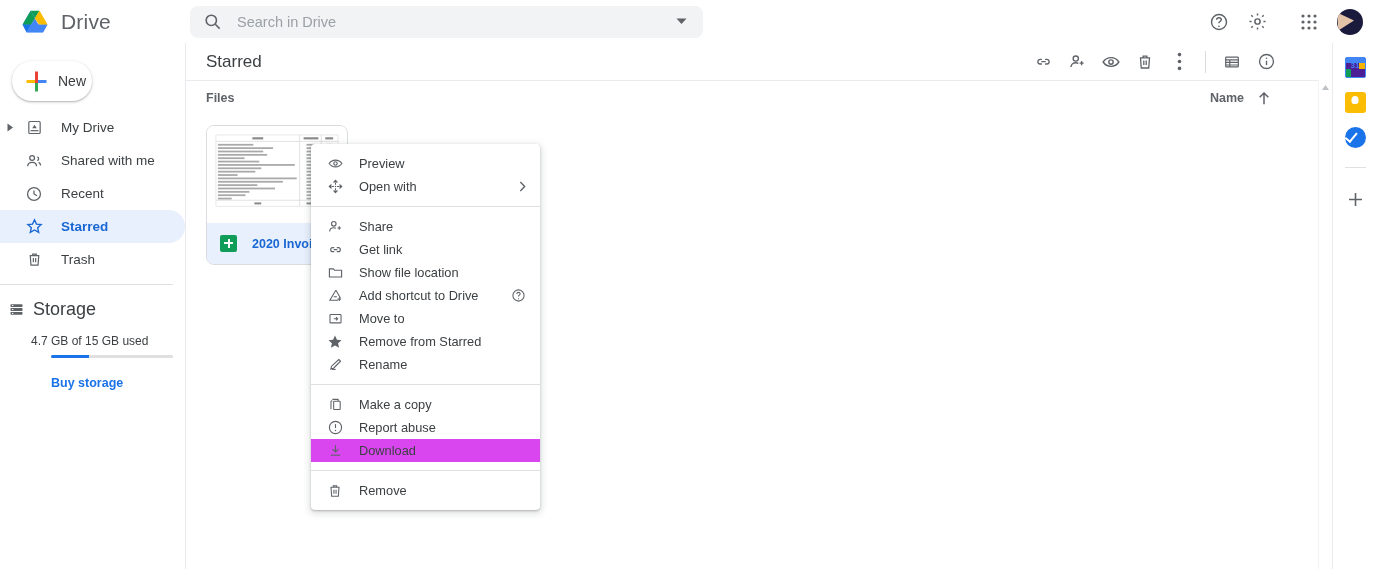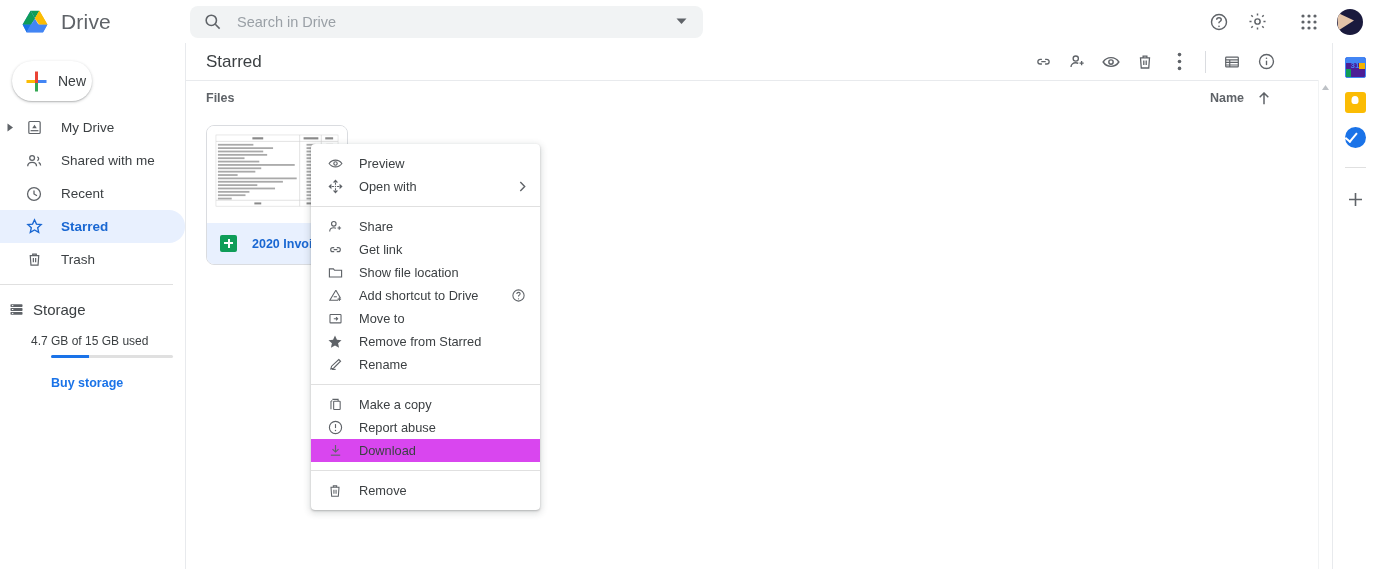--- a/index.html
+++ b/index.html
@@ -113,21 +113,21 @@
     display: flex; align-items: center; justify-content: center;
   }
   .navitem .nlabel { margin-left: 13px; white-space: nowrap; }
   .navitem.active .nicon svg { stroke: #1967d2; fill: none; }
 
   .divider-h { height: 1px; background: #e0e0e0; margin: 8px 0 8px 0; width: 173px; }
 
   .storage-row {
     height: 33px; display: flex; align-items: center;
     border-radius: 0 16px 16px 0; cursor: pointer;
-    font-size: 15px; color: #3c4043; gap: 8px;
+    font-size: 18px; color: #3c4043; gap: 8px;
   }
   .storage-text {
     font-size: 12px; color: #3c4043;
     padding-left: 31px; margin-top: 8px;
   }
   .storage-bar {
     margin: 7px 0 0 51px; width: 122px; height: 3px;
     background: #e0e0e0; border-radius: 2px; overflow: hidden;
     cursor: pointer;
   }

